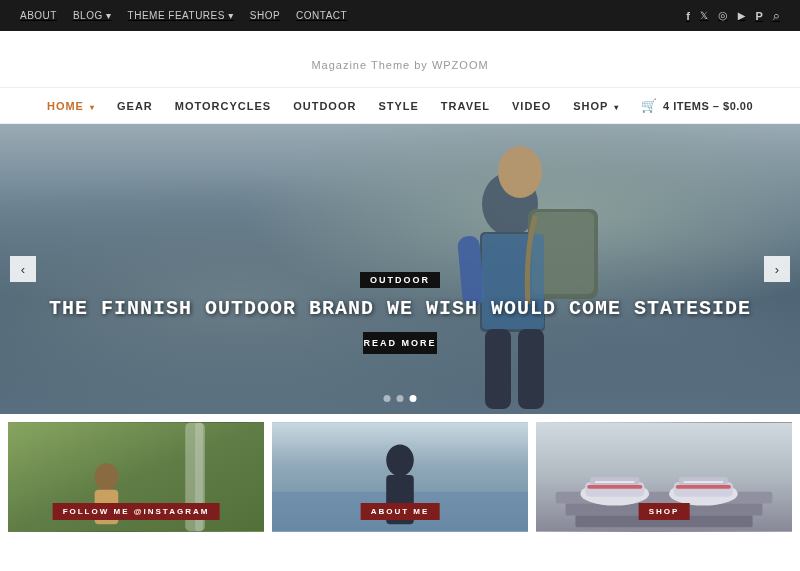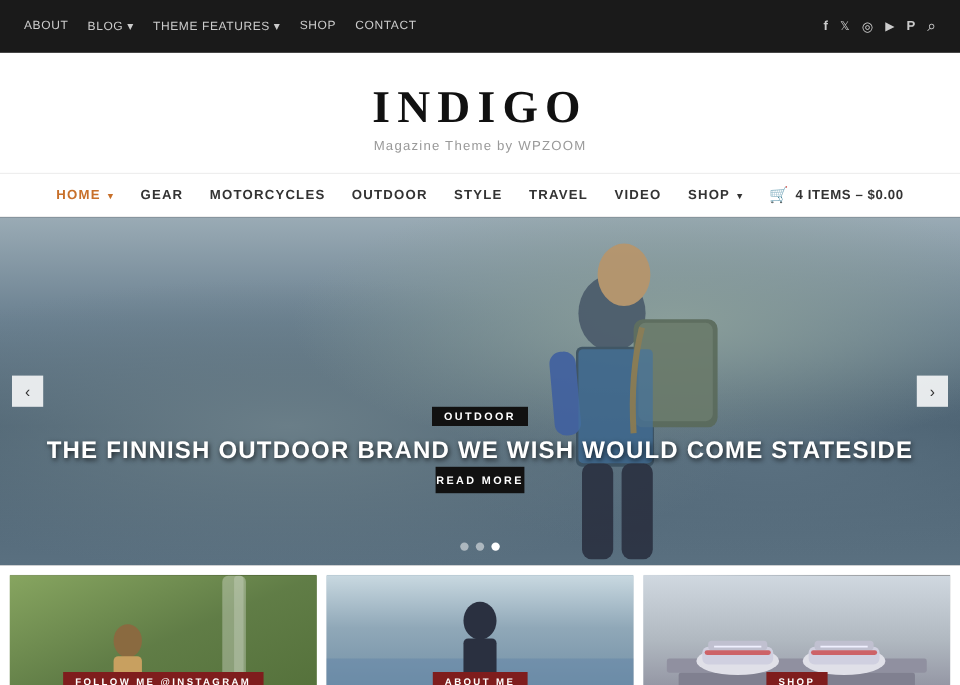--- a/index.html
+++ b/index.html
@@ -5,21 +5,22 @@
     * { margin: 0; padding: 0; box-sizing: border-box; }
     body { font-family: 'Arial', sans-serif; background: #fff; width: 800px; overflow-x: hidden; }
 
     
     .top-bar {
       background: #1a1a1a;
       display: flex;
       align-items: center;
       justify-content: space-between;
       padding: 0 20px;
-      height: 44px;
+      height: 31px;
+      text-decoration: underline;
     }
     .top-bar-nav { display: flex; gap: 16px; }
     .top-bar-nav a {
       color: #ccc;
       text-decoration: none;
       font-size: 10px;
       letter-spacing: 0.5px;
       text-transform: uppercase;
     }
     .top-bar-icons { display: flex; gap: 10px; align-items: center; }
@@ -134,21 +135,23 @@
       text-transform: uppercase;
       padding: 3px 10px;
       margin-bottom: 8px;
     }
     .hero-title {
       font-size: 20px;
       font-weight: 900;
       text-transform: uppercase;
       letter-spacing: 1px;
       text-shadow: 1px 1px 4px rgba(0,0,0,0.7);
+      margin-bottom: 10px;
       line-height: 1.3;
+      font-family: Liberation Mono, monospace;
     }
     .hero-btn {
       display: inline-block;
       background: #111;
       color: #fff;
       font-size: 9px;
       font-weight: 700;
       letter-spacing: 2px;
       text-transform: uppercase;
       padding: 6px 0;
@@ -246,21 +249,20 @@
     <span style="font-size:11px;font-weight:bold;">f</span>
     <span style="font-size:10px;">𝕏</span>
     <span style="font-size:11px;">◎</span>
     <span style="font-size:10px;">▶</span>
     <span style="font-size:11px;font-weight:bold;">P</span>
     <span style="font-size:13px;">⌕</span>
   </div>
 </div>
 
 <header class="site-header">
-  <div class="site-title">INDIGO</div>
   <div class="site-subtitle">Magazine Theme by WPZOOM</div>
 </header>
 
 <nav class="main-nav">
   <a href="#" class="active nav-dropdown">
     HOME <span class="arrow">▾</span>
   </a>
   <a href="#">GEAR</a>
   <a href="#">MOTORCYCLES</a>
   <a href="#">OUTDOOR</a>

